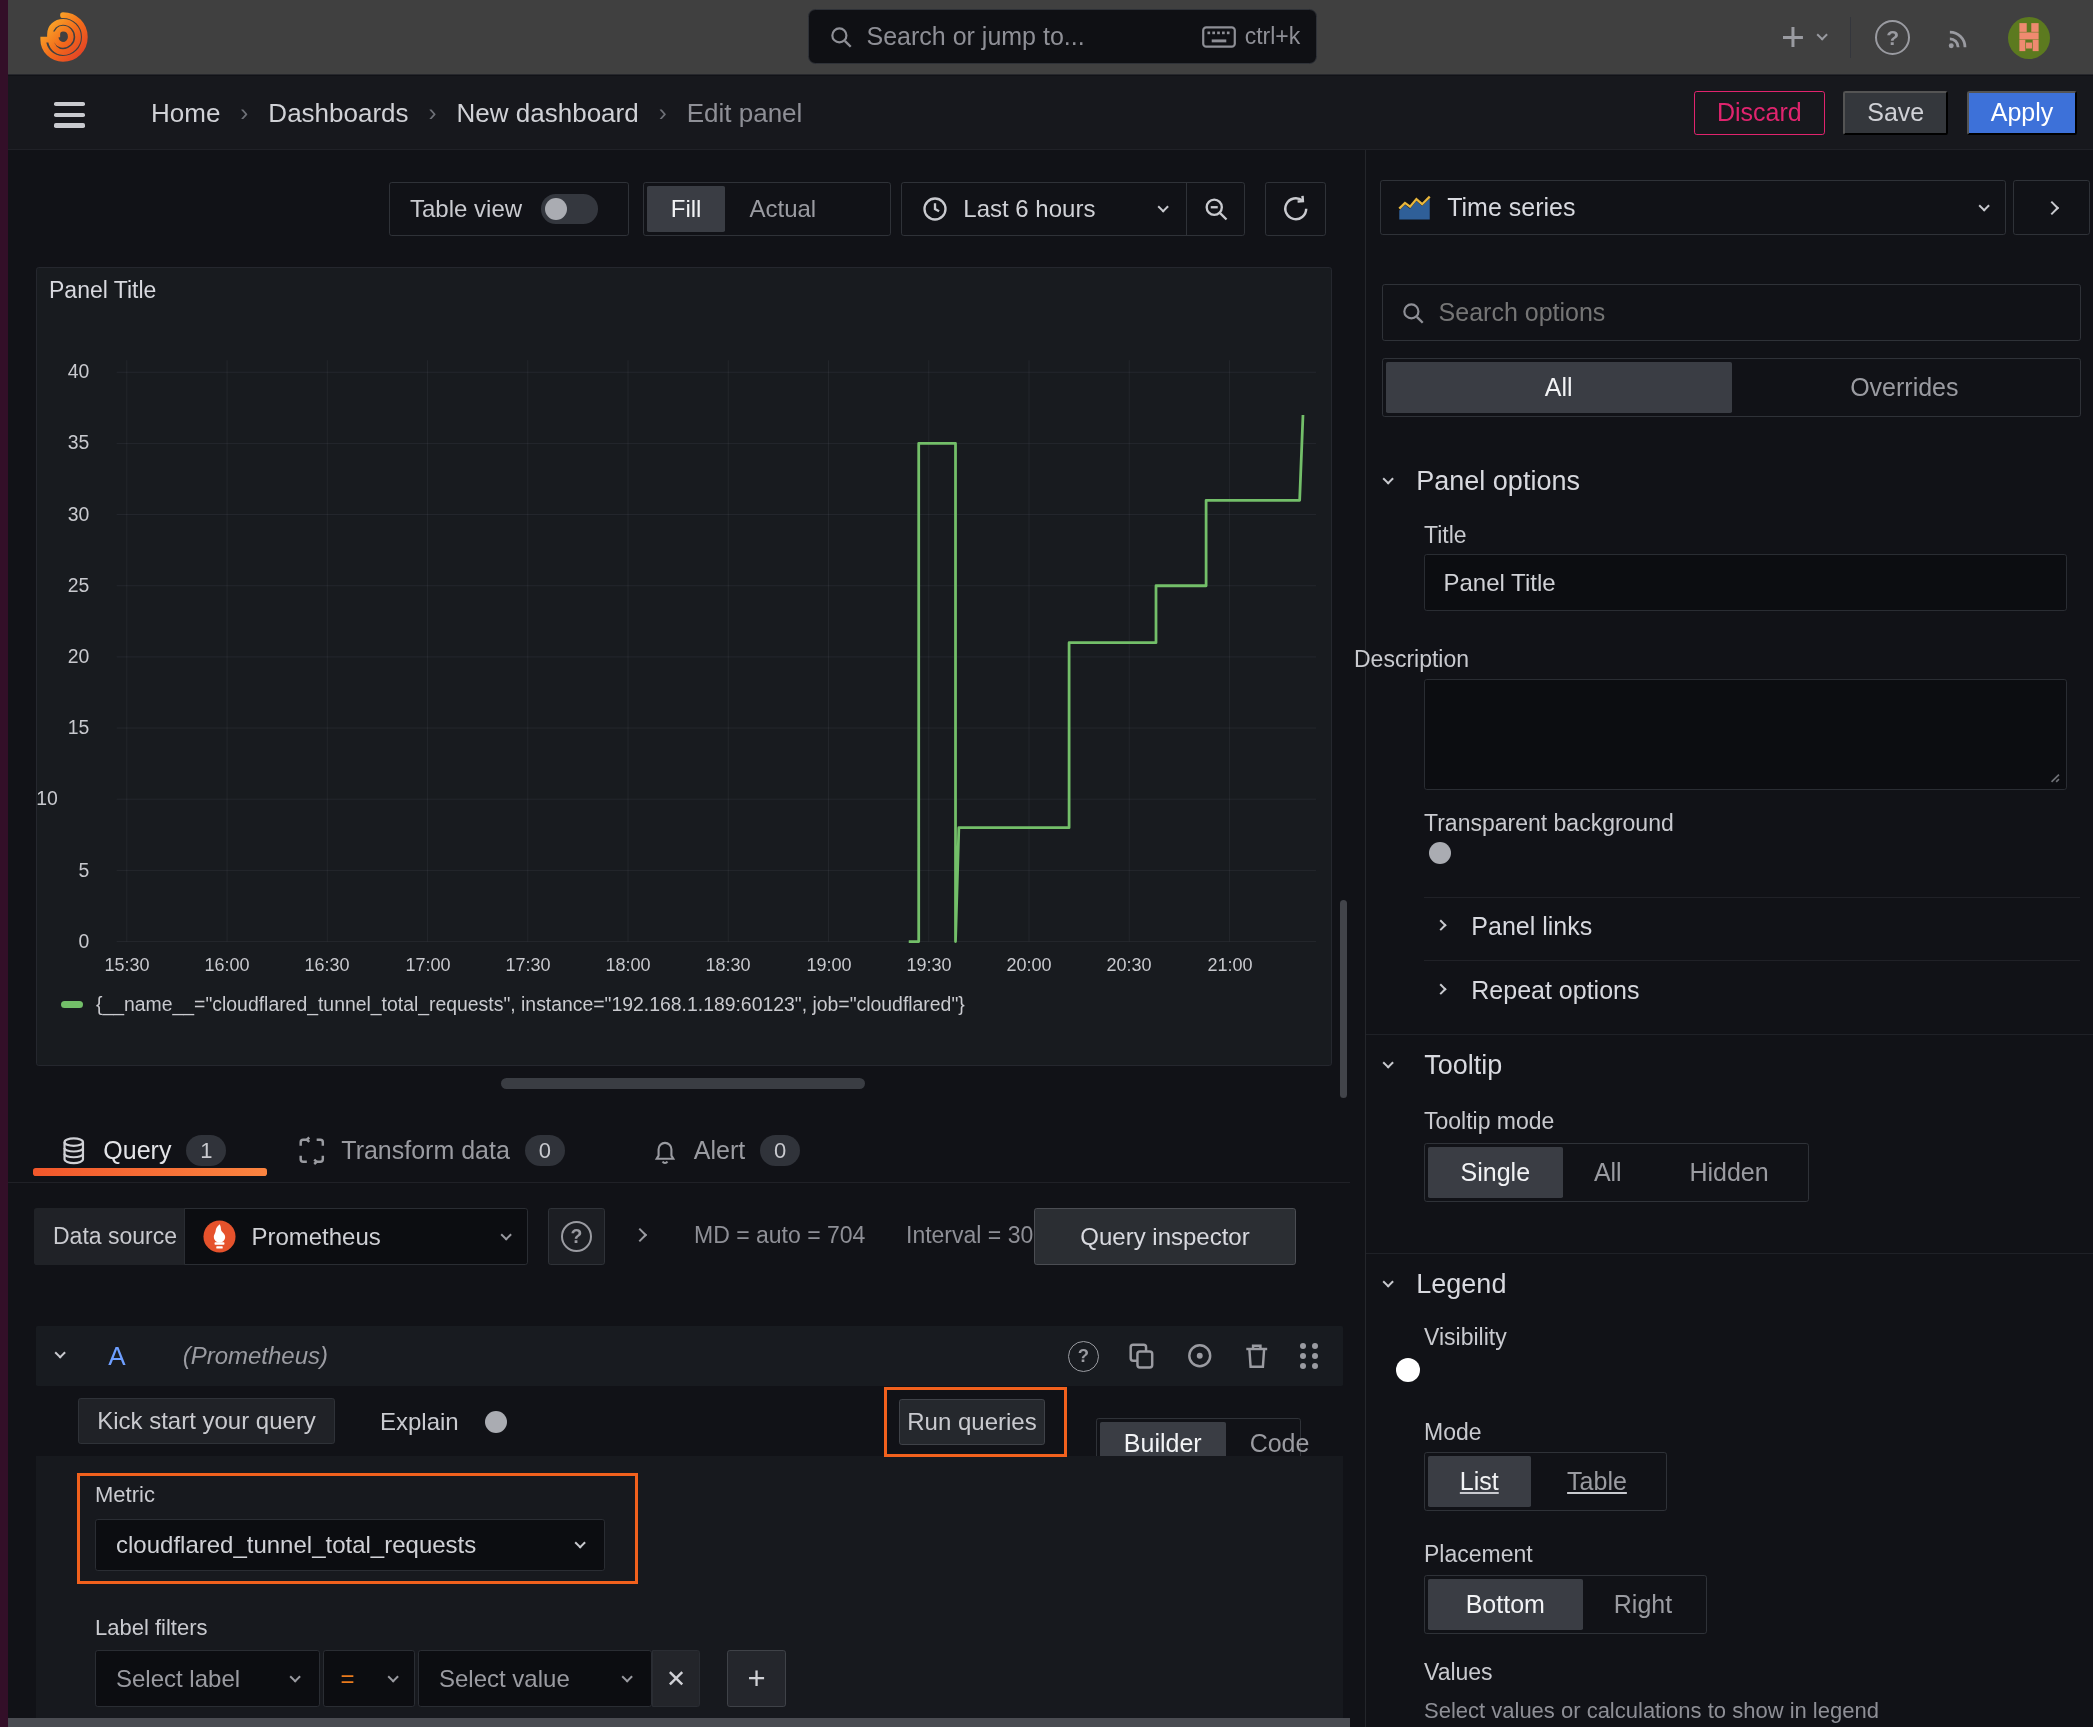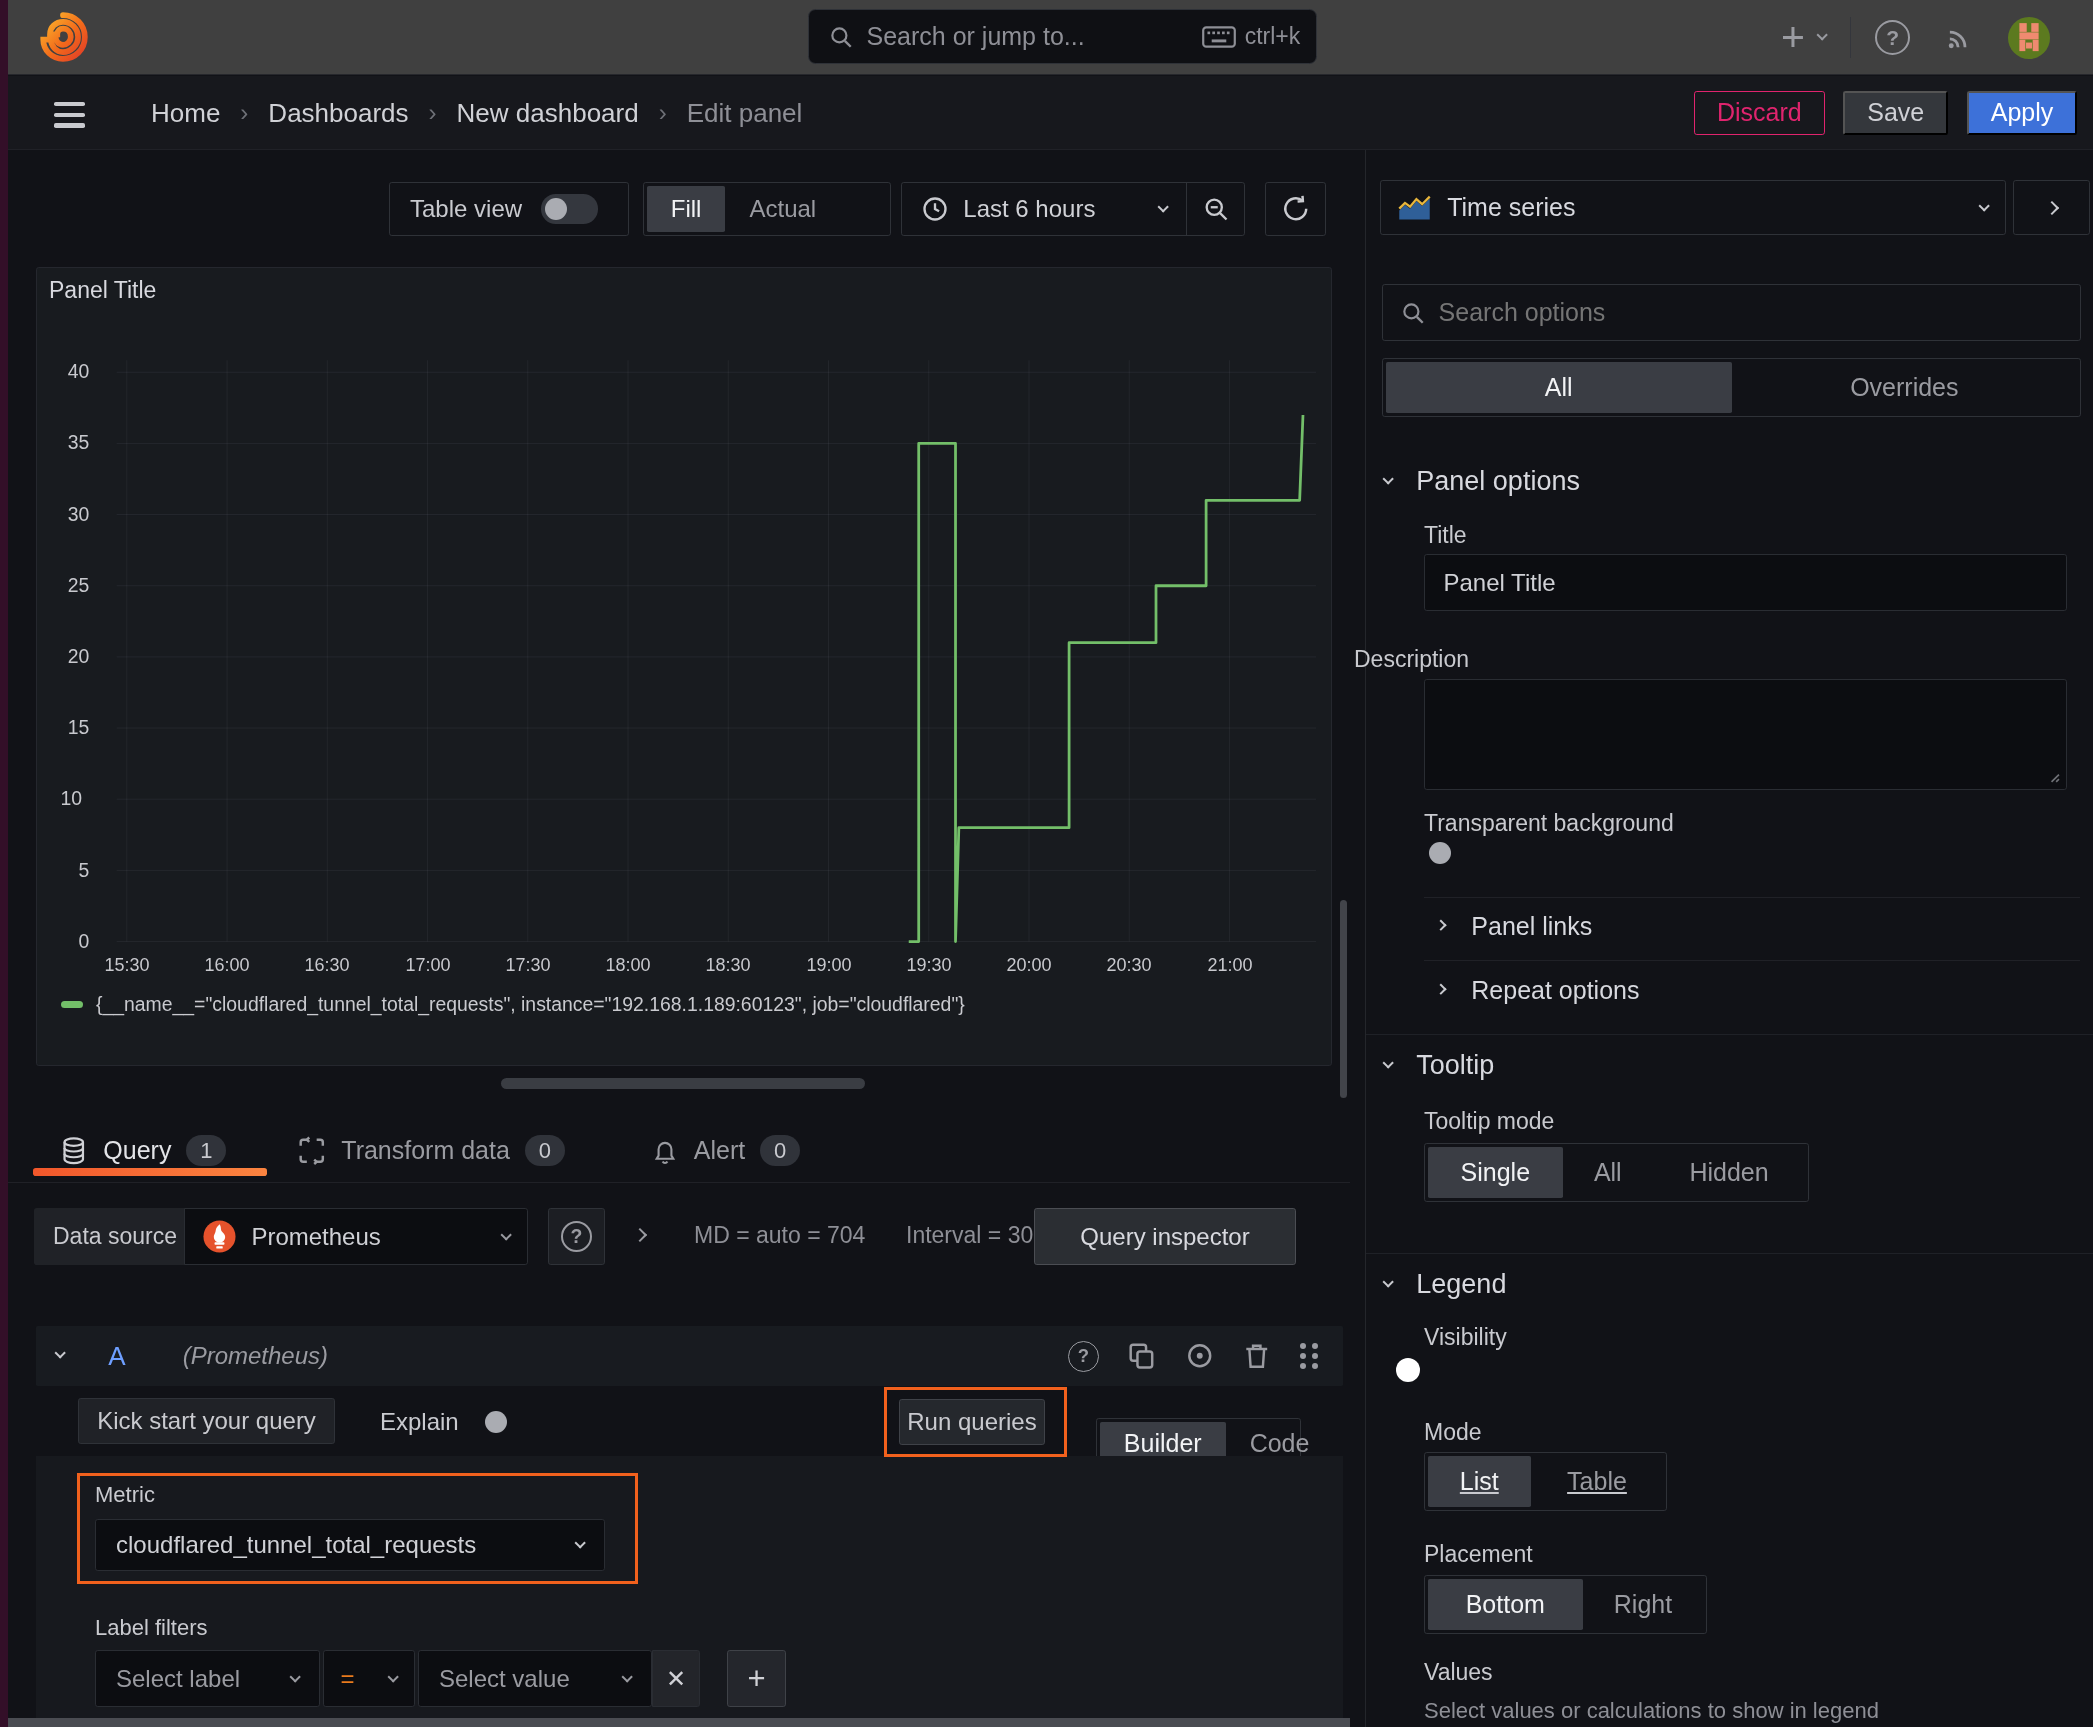--- a/index.html
+++ b/index.html
@@ -254,21 +254,21 @@
         <line x1="857.5500000000001" x2="857.5500000000001" y1="100" y2="730" stroke="rgba(204,204,220,0.07)" stroke-width="1"></line>
         <line x1="966.2" x2="966.2" y1="100" y2="730" stroke="rgba(204,204,220,0.07)" stroke-width="1"></line>
         <line x1="1074.85" x2="1074.85" y1="100" y2="730" stroke="rgba(204,204,220,0.07)" stroke-width="1"></line>
         <line x1="1183.5" x2="1183.5" y1="100" y2="730" stroke="rgba(204,204,220,0.07)" stroke-width="1"></line>
         <line x1="1292.15" x2="1292.15" y1="100" y2="730" stroke="rgba(204,204,220,0.07)" stroke-width="1"></line>
         <path d="M944.5 730.0 L955.3 730.0 L955.3 190.1 L995.2 190.1 L995.2 730.0 L998.8 606.6 L1118.3 606.6 L1118.3 406.1 L1212.5 406.1 L1212.5 344.4 L1266.8 344.4 L1266.8 251.8 L1368.2 251.8 L1371.8 159.3" fill="none" stroke="#73bf69" stroke-width="3" stroke-linejoin="round"></path>
       </svg>
     <div id="ylabels" class="abs" style="left:0;top:0;width:54px;height:100%;">
         <span class="ytick" style="top: 662px; right: 1.8px;">0</span>
         <span class="ytick" style="top: 591px; right: 1.8px;">5</span>
-        <span class="ytick" style="top: 519px; right: 9px;">10</span>
+        <span class="ytick" style="top: 519px; right: 17px; text-align: center;">10</span>
         <span class="ytick" style="top: 448px; right: 1.8px;">15</span>
         <span class="ytick" style="top: 377px; right: 1.8px;">20</span>
         <span class="ytick" style="top: 306px; right: 1.8px;">25</span>
         <span class="ytick" style="top: 235px; right: 1.8px;">30</span>
         <span class="ytick" style="top: 163px; right: 1.8px;">35</span>
         <span class="ytick" style="top: 92px; right: 1.8px;">40</span>
       </div>
     <div id="xlabels" class="abs" style="left:0;top:0;width:100%;height:100%;">
         <span class="xtick" style="left: 40px; top: 687px;">15:30</span>
         <span class="xtick" style="left: 140px; top: 687px;">16:00</span>
@@ -488,21 +488,21 @@
     <span class="section-h" style="font-size:25px;">Panel links</span>
   </div>
   <div class="abs hline" style="left:1424px;top:960px;width:656px;"></div>
   <div class="abs flex" style="left:1437px;top:976px;gap:26px;">
     <span class="chv sm lt r" style="margin-top:-1.8px;"></span>
     <span class="section-h" style="font-size:25px;">Repeat options</span>
   </div>
   <div class="abs hline" style="left:1366px;top:1034px;width:727px;background:#1f2127;"></div>
 
   
-  <div class="abs flex" style="left:1384px;top:1050px;gap:24px;">
+  <div class="abs flex" style="left:1384px;top:1050px;gap:32px;">
     <span class="chv sm lt" style="margin-top:-5.5px;"></span>
     <span class="section-h">Tooltip</span>
   </div>
   <span class="abs opt-label" style="left:1424px;top:1108px;">Tooltip mode</span>
   <div class="abs segwrap" style="left:1424px;top:1143px;width:385px;height:59px;">
     <span class="seg sel" style="width:135px;">Single</span>
     <span class="seg" style="width:90px;">All</span>
     <span class="seg" style="flex:1;">Hidden</span>
   </div>
   <div class="abs hline" style="left:1366px;top:1253px;width:727px;background:#1f2127;"></div>

